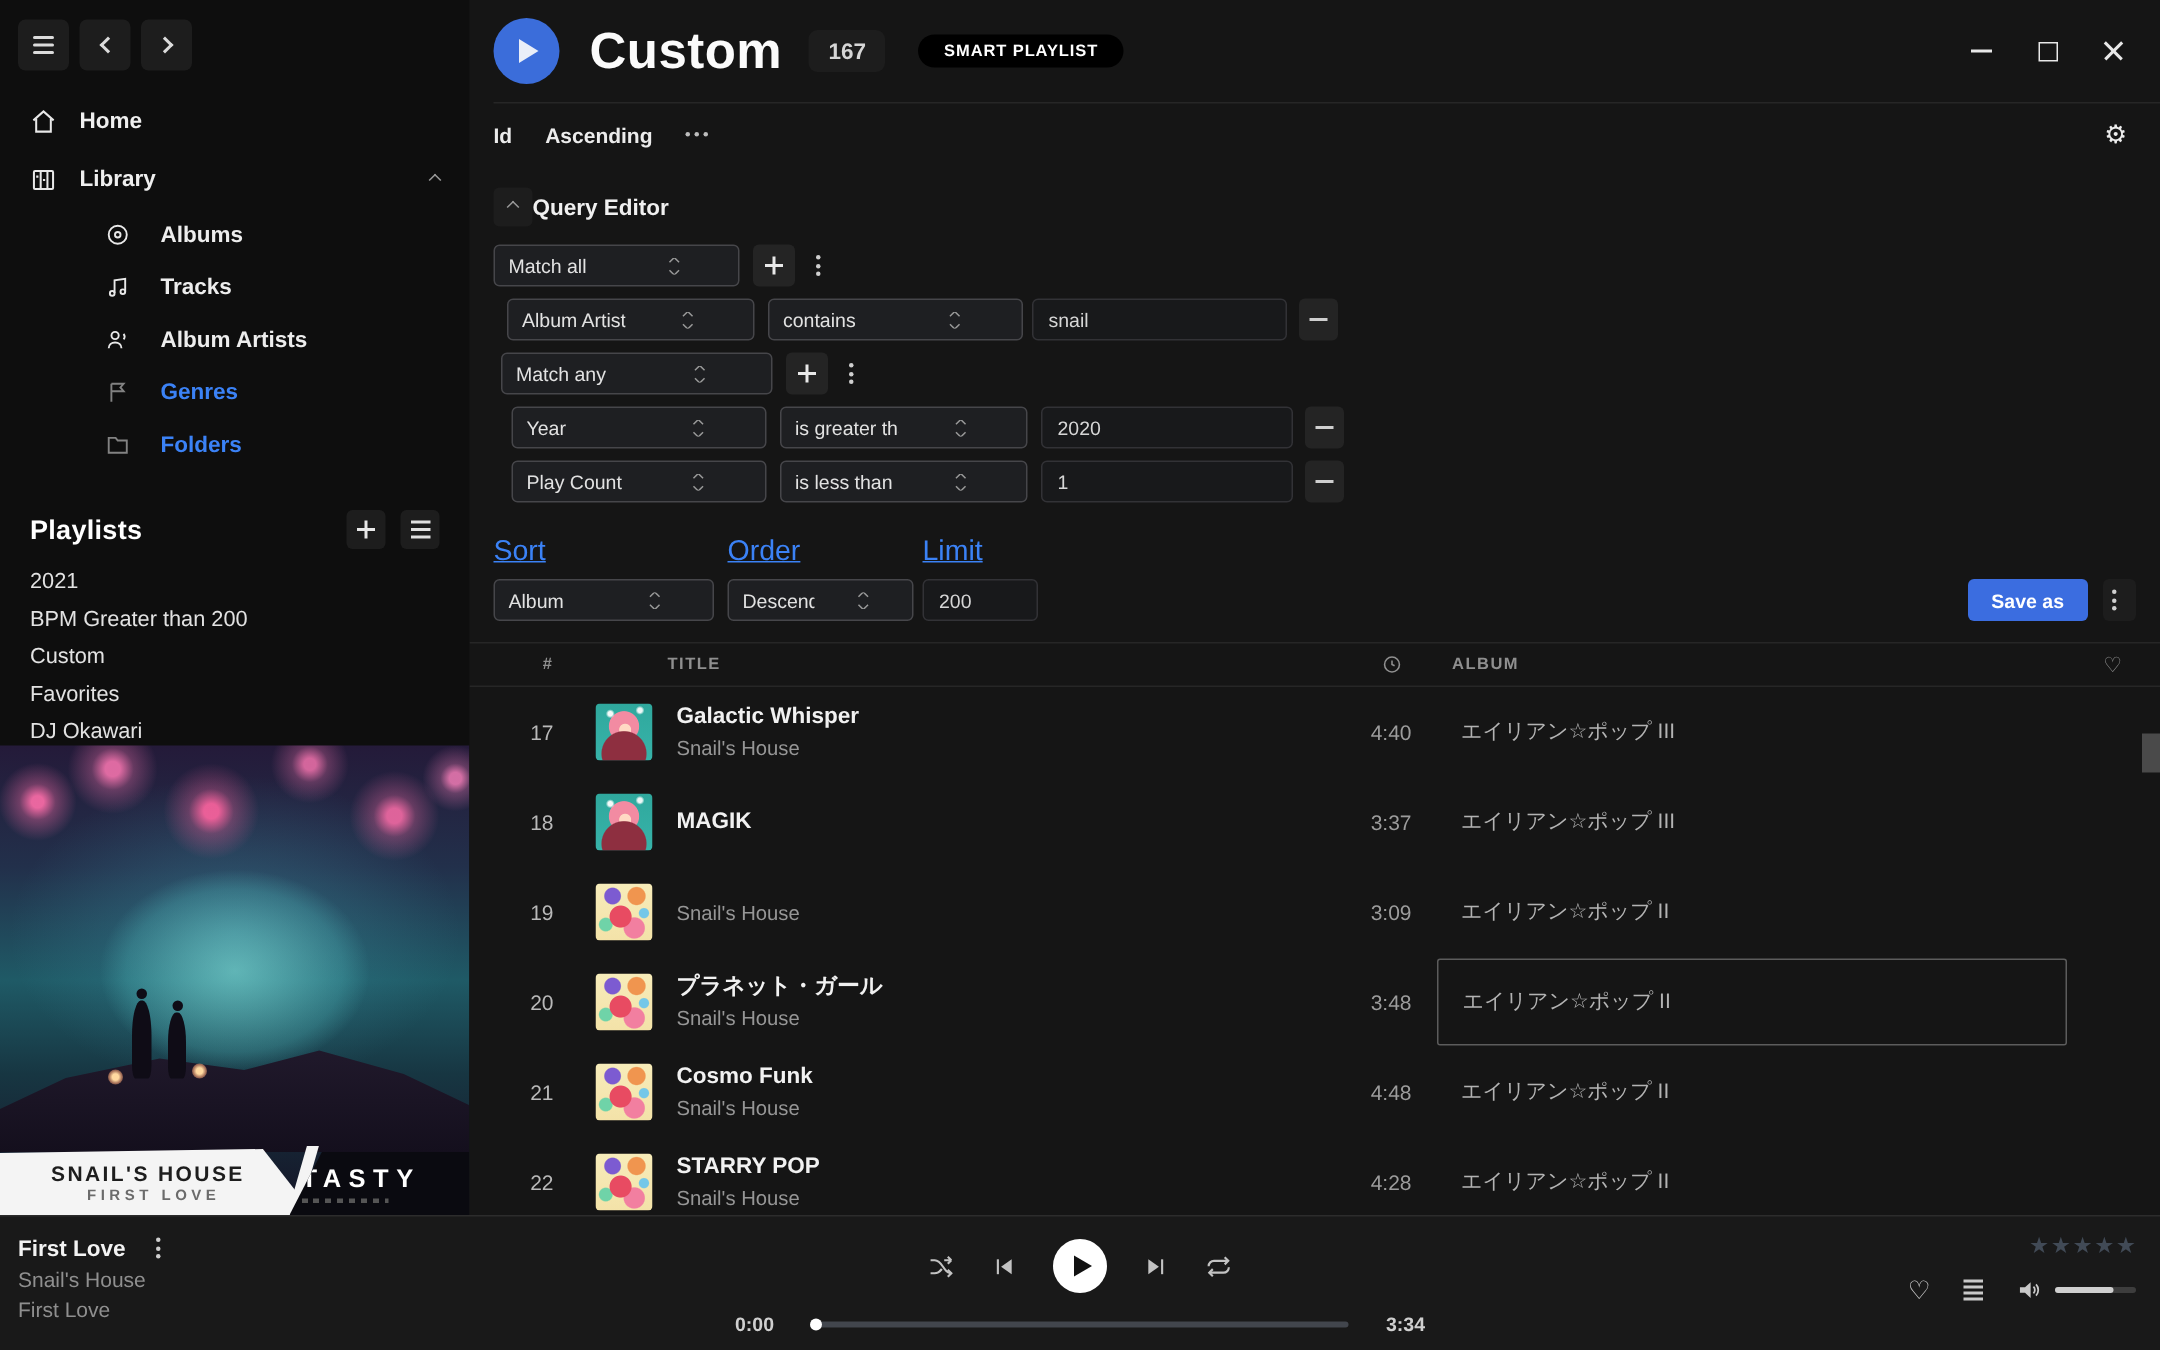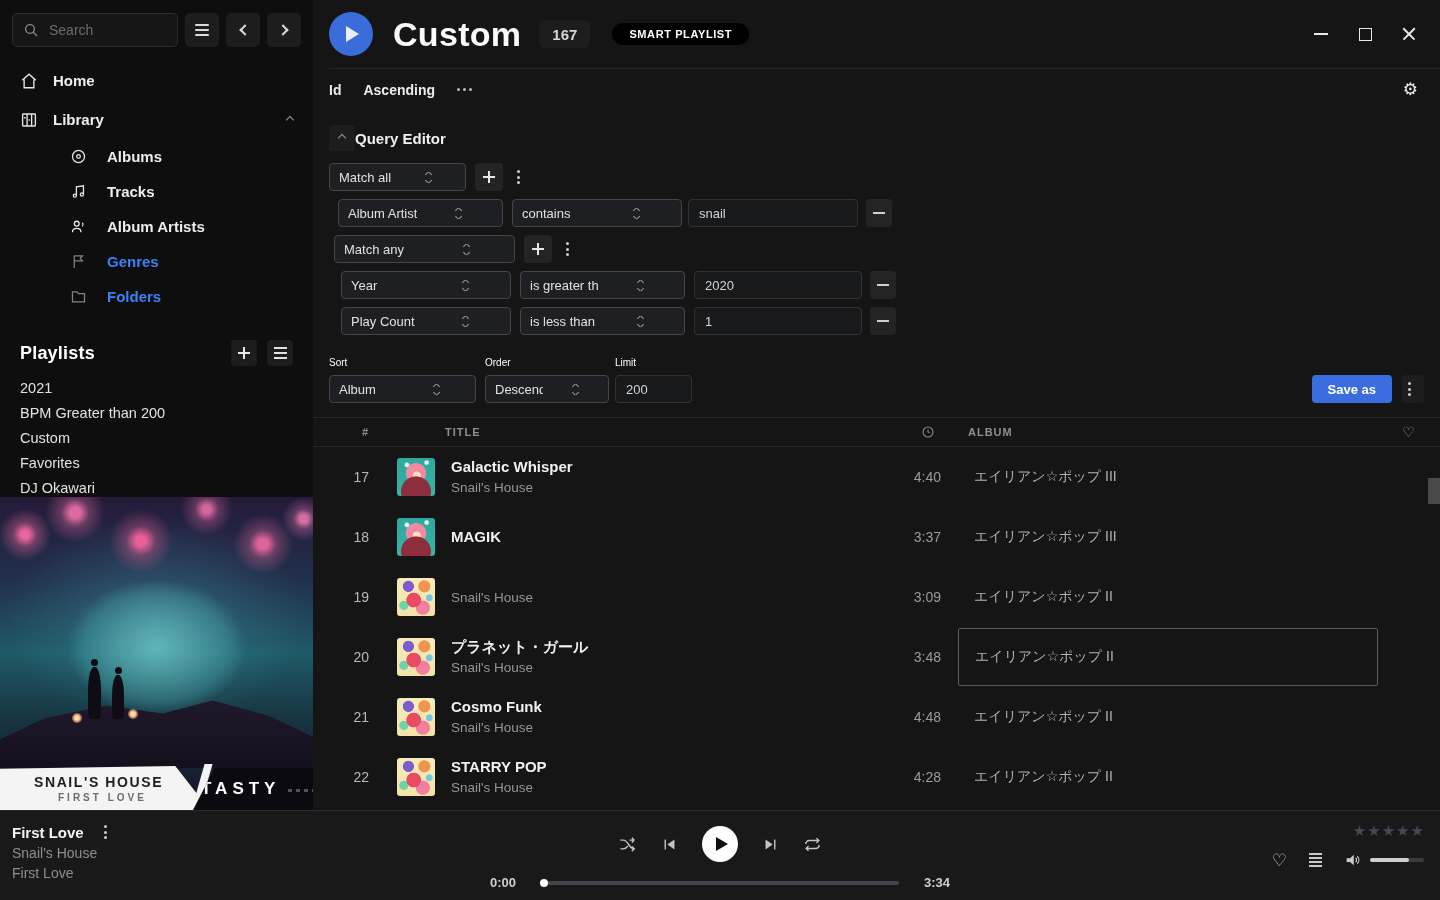--- a/index.html
+++ b/index.html
@@ -65,21 +65,21 @@
   .lant{position:absolute;width:10px;height:10px;border-radius:50%;background:radial-gradient(circle,#ffd9a0 0 30%,rgba(255,170,120,.6) 60%,transparent 100%);}
   .lant.l1{left:72px;top:216px;}
   .lant.l2{left:128px;top:212px;}
   .banner{position:absolute;left:0;right:0;bottom:0;height:44px;}
   .banner-white{position:absolute;left:0;top:0;bottom:0;width:100%;background:#f4f4f4;clip-path:polygon(0 6%,56% 0,67% 100%,0 100%);
     display:flex;flex-direction:column;justify-content:center;padding-left:34px;}
   .bw-artist{font-size:14px;font-weight:800;letter-spacing:1.6px;color:#1d1d1d;}
   .bw-album{font-size:10px;font-weight:700;letter-spacing:3px;color:#6b6b6b;margin-top:2px;margin-left:24px;}
   .banner-stripe{position:absolute;left:198px;top:-2px;bottom:0;width:8px;background:#f4f4f4;transform:skewX(-16deg);}
   .banner-dark{position:absolute;right:0;top:2px;bottom:0;width:120px;background:#0a0a10;clip-path:polygon(18% 0,100% 0,100% 100%,0 100%);
-    display:flex;flex-direction:row;align-items:center;justify-content:center;}
+    display:flex;flex-direction:column;justify-content:center;}
   .bd-label{font-size:17px;font-weight:700;letter-spacing:5px;color:#fff;margin-left:8px;}
   .bd-sub{width:58px;height:3px;margin-top:3px;margin-left:8px;background:repeating-linear-gradient(90deg,#555 0 4px,transparent 4px 8px);}
 
   
   .main{position:absolute;left:313px;top:0;right:0;bottom:90px;background:#151515;overflow:hidden;}
   .m-header{display:flex;align-items:center;height:68px;padding:0 16px;gap:14px;}
   .play-circle{width:44px;height:44px;border-radius:50%;background:#3b6dda;border:none;cursor:pointer;display:flex;align-items:center;justify-content:center;flex:none;}
   .play-circle .tri{width:0;height:0;border-left:13px solid #e9eef8;border-top:8px solid transparent;border-bottom:8px solid transparent;margin-left:3px;}
   .m-title{font-size:34px;font-weight:800;color:#fbfbfb;letter-spacing:.3px;margin-left:6px;}
   .count-badge{height:28px;padding:0 13px;background:#1d1d1d;border-radius:6px;display:flex;align-items:center;font-size:15px;font-weight:700;color:#d6d6d6;margin-left:4px;}
@@ -107,29 +107,29 @@
   .select span{flex:1;white-space:nowrap;overflow:hidden;}
   .caret{display:flex;flex-direction:column;align-items:center;margin-left:8px;}
   .caret i{display:block;width:5px;height:5px;border-right:1.4px solid #9a9a9a;border-bottom:1.4px solid #9a9a9a;}
   .caret .c-up{transform:rotate(-135deg);margin-bottom:2px;}
   .caret .c-dn{transform:rotate(45deg);margin-top:-1px;}
   .text-input{height:28px;background:#18191b;border:1px solid #323236;border-radius:4px;color:#d6d6d6;font-size:13px;padding:0 10px;outline:none;}
   .icon-btn{height:28px;background:#242424;border:none;border-radius:4px;display:flex;align-items:center;justify-content:center;cursor:pointer;padding:0;}
   .minus{width:12px;height:2px;background:#cfcfcf;}
   .kebab{display:flex;flex-direction:column;gap:2.5px;padding:4px 6px;cursor:pointer;}
   .kebab i{width:3px;height:3px;border-radius:50%;background:#cfcfcf;}
-  .w172{width:137px;}.w181{width:181px;}.w165{width:165px;}.w170{width:170px;}.w168{width:168px;}
+  .w172{width:164px;}.w181{width:181px;}.w165{width:165px;}.w170{width:170px;}.w168{width:168px;}
   .w147{width:147px;}.w124{width:124px;}.w77{width:77px;}
   .g9{margin-left:9px;}.g6{margin-left:6px;}.g8{margin-left:8px;}
   .indent1{margin-left:9px;}
   .indent2{margin-left:12px;}
   .indent-sub{margin-left:5px;}
   .qe-bottom{display:flex;align-items:flex-end;margin-top:22px;}
   .field-col{display:flex;flex-direction:column;gap:7px;}
-  .field-label{font-size:10px;color:#ffffff;}
+  .field-label{font-size:19px;color:#3b82f6;text-decoration:underline;}
   .save-btn{margin-left:auto;height:28px;padding:0 16px;background:#3b6de0;color:#fff;font-size:13px;font-weight:700;border:none;border-radius:4px;cursor:pointer;}
   .qe-bottom .kebab{margin-left:10px;background:#1d1d1d;border-radius:4px;height:28px;justify-content:center;}
 
   
   .tracklist{position:relative;margin-top:14px;}
   .thead{display:flex;align-items:center;height:30px;border-top:1px solid #262626;border-bottom:1px solid #262626;padding-left:16px;
     font-size:11px;letter-spacing:1px;color:#8f8f8f;font-weight:600;}
   .c-num{flex:none;width:40px;text-align:right;}
   .c-thumbcol{flex:none;width:38px;margin-left:28px;}
   .c-titlecol{flex:none;width:430px;margin-left:16px;}
@@ -191,27 +191,20 @@
   .vol-fill{position:absolute;left:0;top:0;bottom:0;background:#cfcfcf;border-radius:2px;}
   svg{display:block;}
 </style>
 </head>
 <body>
 
 <div class="app">
 
   <aside class="sidebar">
     <div class="sb-top">
-      <div class="search-box">
-        <svg width="16" height="16" viewBox="0 0 24 24" fill="none" stroke="#8a8a8a" stroke-width="2">
-            <circle cx="10.5" cy="10.5" r="6.5"></circle>
-            <line x1="15.5" y1="15.5" x2="21" y2="21"></line>
-          </svg>
-        <input placeholder="Search" style="">
-      </div>
       <button class="sq-btn">
           <span class="hamb">
             <i></i>
             <i></i>
             <i></i>
           </span>
         </button>
       <button class="sq-btn">
           <span class="chev left"></span>
         </button>

